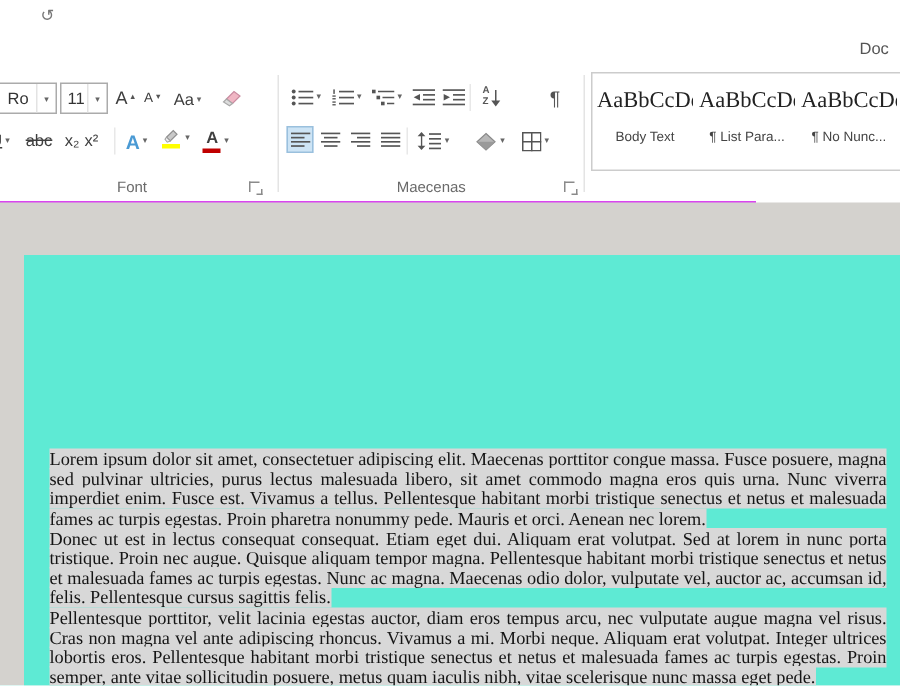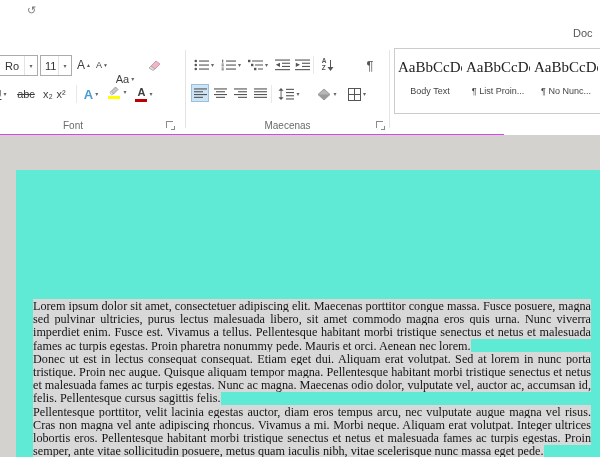--- a/index.html
+++ b/index.html
@@ -85,21 +85,21 @@
       <span class="arrow">▾</span>
     </div>
     <div class="btn" style="left:76px;top:9px;width:16px">
       <span class="growA">A</span>
       <span class="tinyarrow">▲</span>
     </div>
     <div class="btn" style="left:94px;top:9px;width:16px">
       <span class="shrinkA">A</span>
       <span class="tinyarrow">▼</span>
     </div>
-    <div class="btn" style="left:112px;top:23px;width:26px">
+    <div class="btn" style="left:112px;top:11px;width:26px">
       <span>Aa</span>
       <span class="dd">▾</span>
     </div>
     <div class="btn" style="left:143px;top:9px;width:20px">
       <span class="icon">
         <svg width="16" height="13" viewBox="0 0 16 13">
           <polygon points="6,7 11,2 15,5 10,10" fill="#f0b6c4" stroke="#c98ba0" stroke-width="0.8"></polygon>
           <polygon points="6,7 10,10 8,11.5 4,9" fill="#dcdcdc" stroke="#a8a8a8" stroke-width="0.8"></polygon>
         </svg>
       </span>
@@ -134,21 +134,21 @@
       <span class="dd">▾</span>
     </div>
     <div class="btn" style="left:132px;top:38px;width:24px">
       <span class="stack">
         <span style="font-weight:bold;font-size:11px">A</span>
         <span class="colorbar" style="background:#c00000"></span>
       </span>
       <span class="dd">▾</span>
     </div>
 
-    <div class="grouplabel" style="left:33px;width:80px">Font</div>
+    <div class="grouplabel" style="left:48px;width:80px">Font</div>
     <div class="launcher" style="left:166px;top:75px"></div>
 
     <div class="vsep" style="left:185px"></div>
 
     <div class="btn" style="left:192px;top:9px;width:24px">
       <span class="icon">
         <svg width="15" height="12" viewBox="0 0 15 12">
           <circle cx="1.8" cy="2" r="1.3" fill="#555"></circle>
             <circle cx="1.8" cy="6" r="1.3" fill="#555"></circle>
             <circle cx="1.8" cy="10" r="1.3" fill="#555"></circle>
@@ -306,21 +306,21 @@
 
     <div class="vsep" style="left:389px"></div>
 
     <div class="styles-frame"></div>
     <div class="style-card" style="left:398px">
       <div class="style-preview">AaBbCcDd</div>
       <div class="style-label">Body Text</div>
     </div>
     <div class="style-card" style="left:466px">
       <div class="style-preview">AaBbCcDd</div>
-      <div class="style-label">¶ List Proin...</div>
+      <div class="style-label">¶ List Para...</div>
     </div>
     <div class="style-card" style="left:534px">
       <div class="style-preview">AaBbCcDd</div>
       <div class="style-label">¶ No Nunc...</div>
     </div>
   </div>
 
   <div class="docarea">
     <div class="page">
       <div class="textblock">

